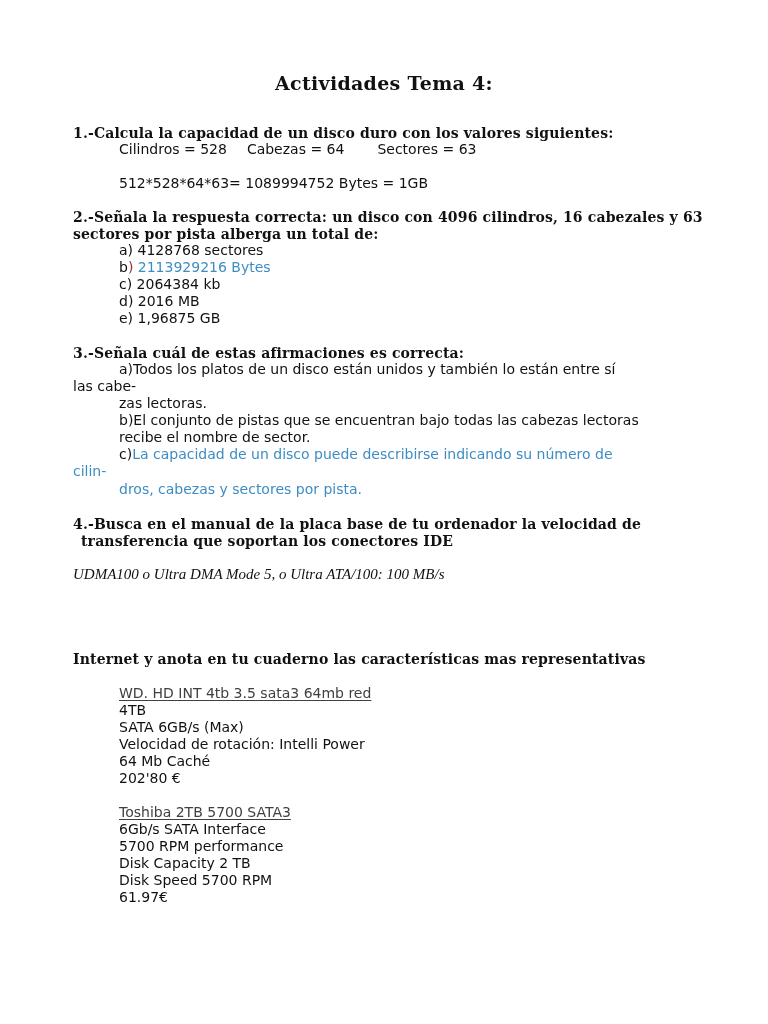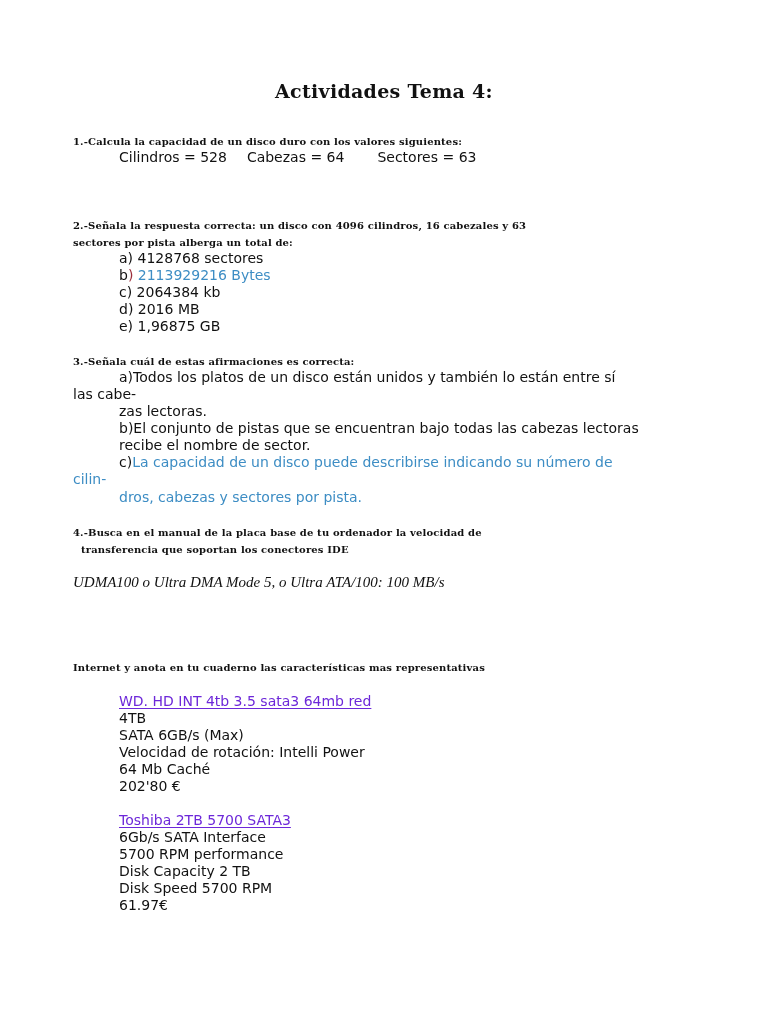--- a/index.html
+++ b/index.html
@@ -1,49 +1,50 @@
 <!DOCTYPE html>
 <html><head>
   <meta charset="utf-8">
   <style>
     html, body { margin: 0; padding: 0; background: #ffffff; }
     body { width: 768px; height: 1024px; position: relative; overflow: hidden; color: #111; }
-    .page { position: absolute; left: 0; top: 12px; width: 768px; height: 1004px; }
+    .page { position: absolute; left: 0; top: 4px; width: 768px; height: 1004px; }
     .title {
       position: absolute; left: 0; width: 768px; top: 68px; text-align: center;
       font-family: "DejaVu Serif", serif; font-weight: bold; font-size: 19px; letter-spacing: 0.3px;
     }
     .q {
       position: absolute; left: 73px; width: 640px;
-      font-family: "DejaVu Serif", serif; font-weight: bold; font-size: 10px; line-height: 17px;
+      font-family: "DejaVu Serif", serif; font-weight: bold; font-size: 14px; line-height: 17px;
       letter-spacing: 0.15px;
     }
     .t {
       position: absolute; font-family: "DejaVu Sans", sans-serif; font-size: 14px; line-height: 17px;
       white-space: nowrap;
     }
     .ind { left: 119px; }
     .full { left: 73px; }
     .blue { color: #3d8dc4; }
     .red { color: #9b2d3a; }
-    .link { color: #6d28d9; text-decoration: underline; text-underline-offset: 2px; }
+    .link { color: #404040; text-decoration: underline; text-underline-offset: 2px; }
     .ital { font-family: "Liberation Serif", serif; font-style: italic; font-size: 15px; }
     .gap { display: inline-block; }
   </style>
 </head>
 <body>
 
 <div class="page">
 
   <div class="title">Actividades Tema 4:</div>
 
   <div class="q" style="top:121px;">1.-Calcula la capacidad de un disco duro con los valores siguientes:</div>
   <div class="t ind" style="top:137px;">
     <span>Cilindros = 528</span><span class="gap" style="width:20px"></span><span>Cabezas = 64</span><span class="gap" style="width:33px"></span><span>Sectores = 63</span>
   </div>
+  <div class="t ind" style="top:171px;">512*528*64*63= 1089994752 Bytes = 1GB</div>
 
   <div class="q" style="top:205px;">2.-Señala la respuesta correcta: un disco con 4096 cilindros, 16 cabezales y 63</div>
   <div class="q" style="top:222px;">sectores por pista alberga un total de:</div>
   <div class="t ind" style="top:238px;">
     <span>a)</span><span> 4128768 sectores</span>
   </div>
   <div class="t ind" style="top:255px;">
     <span>b</span><span class="red">)</span><span class="blue"> 2113929216 Bytes</span>
   </div>
   <div class="t ind" style="top:272px;">

